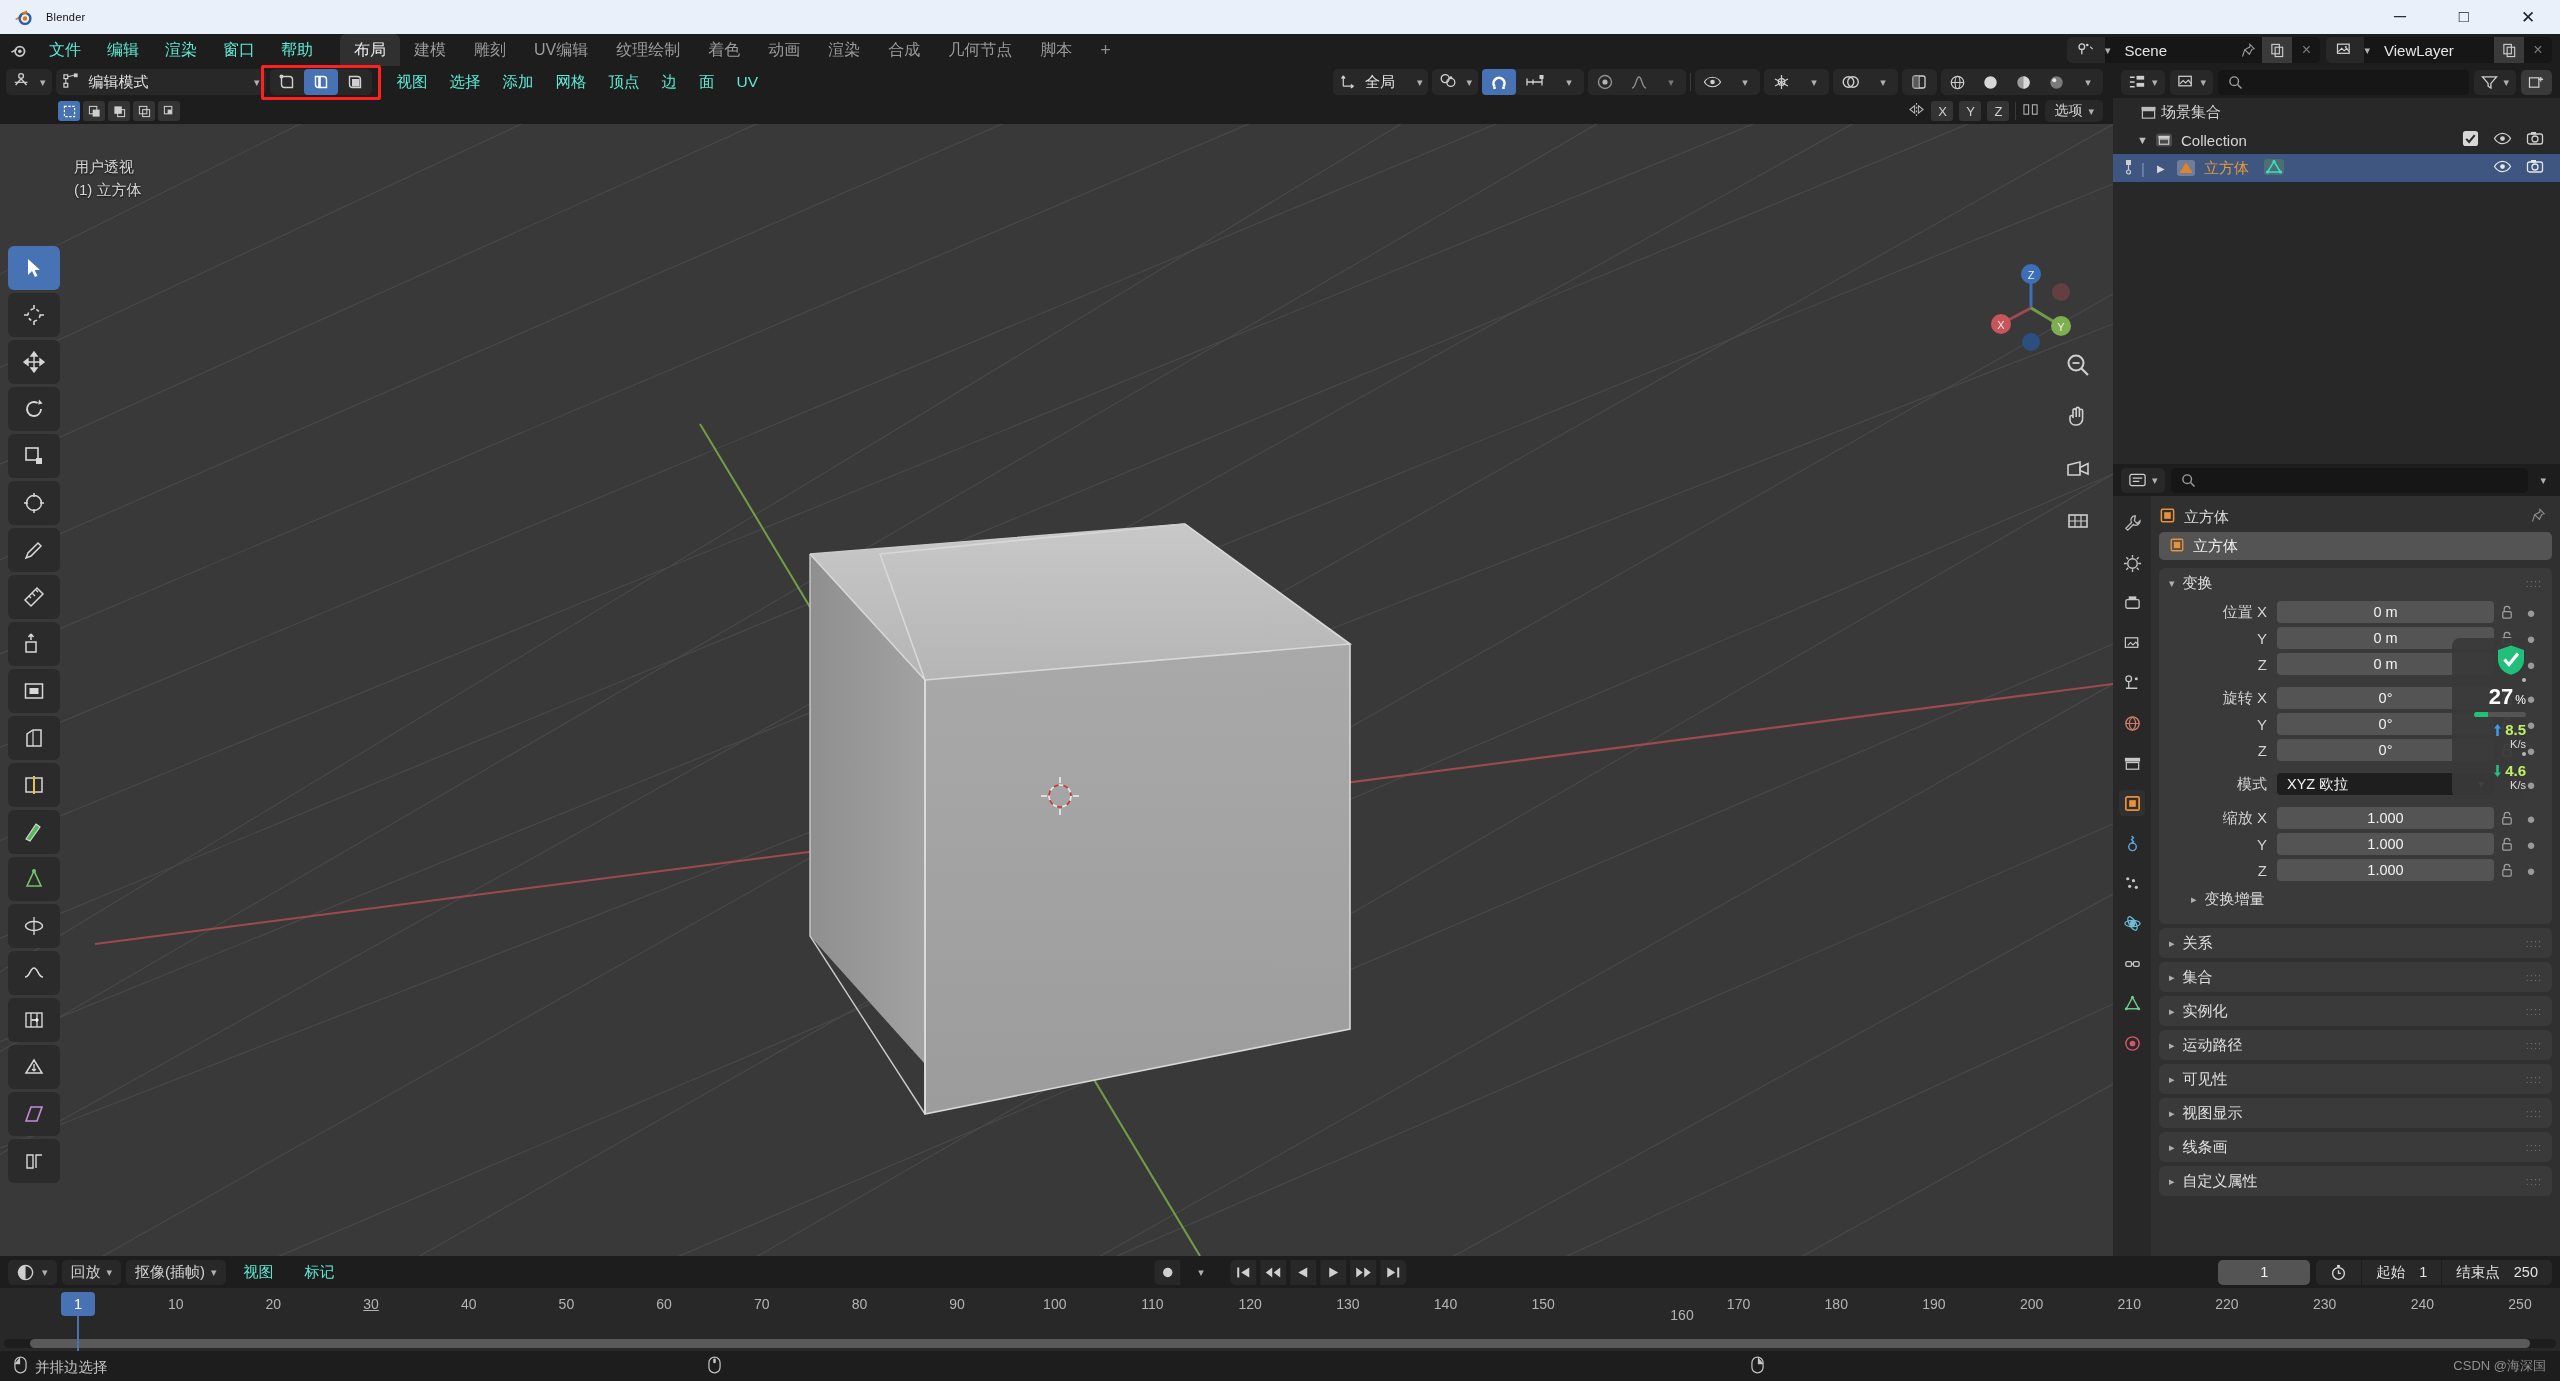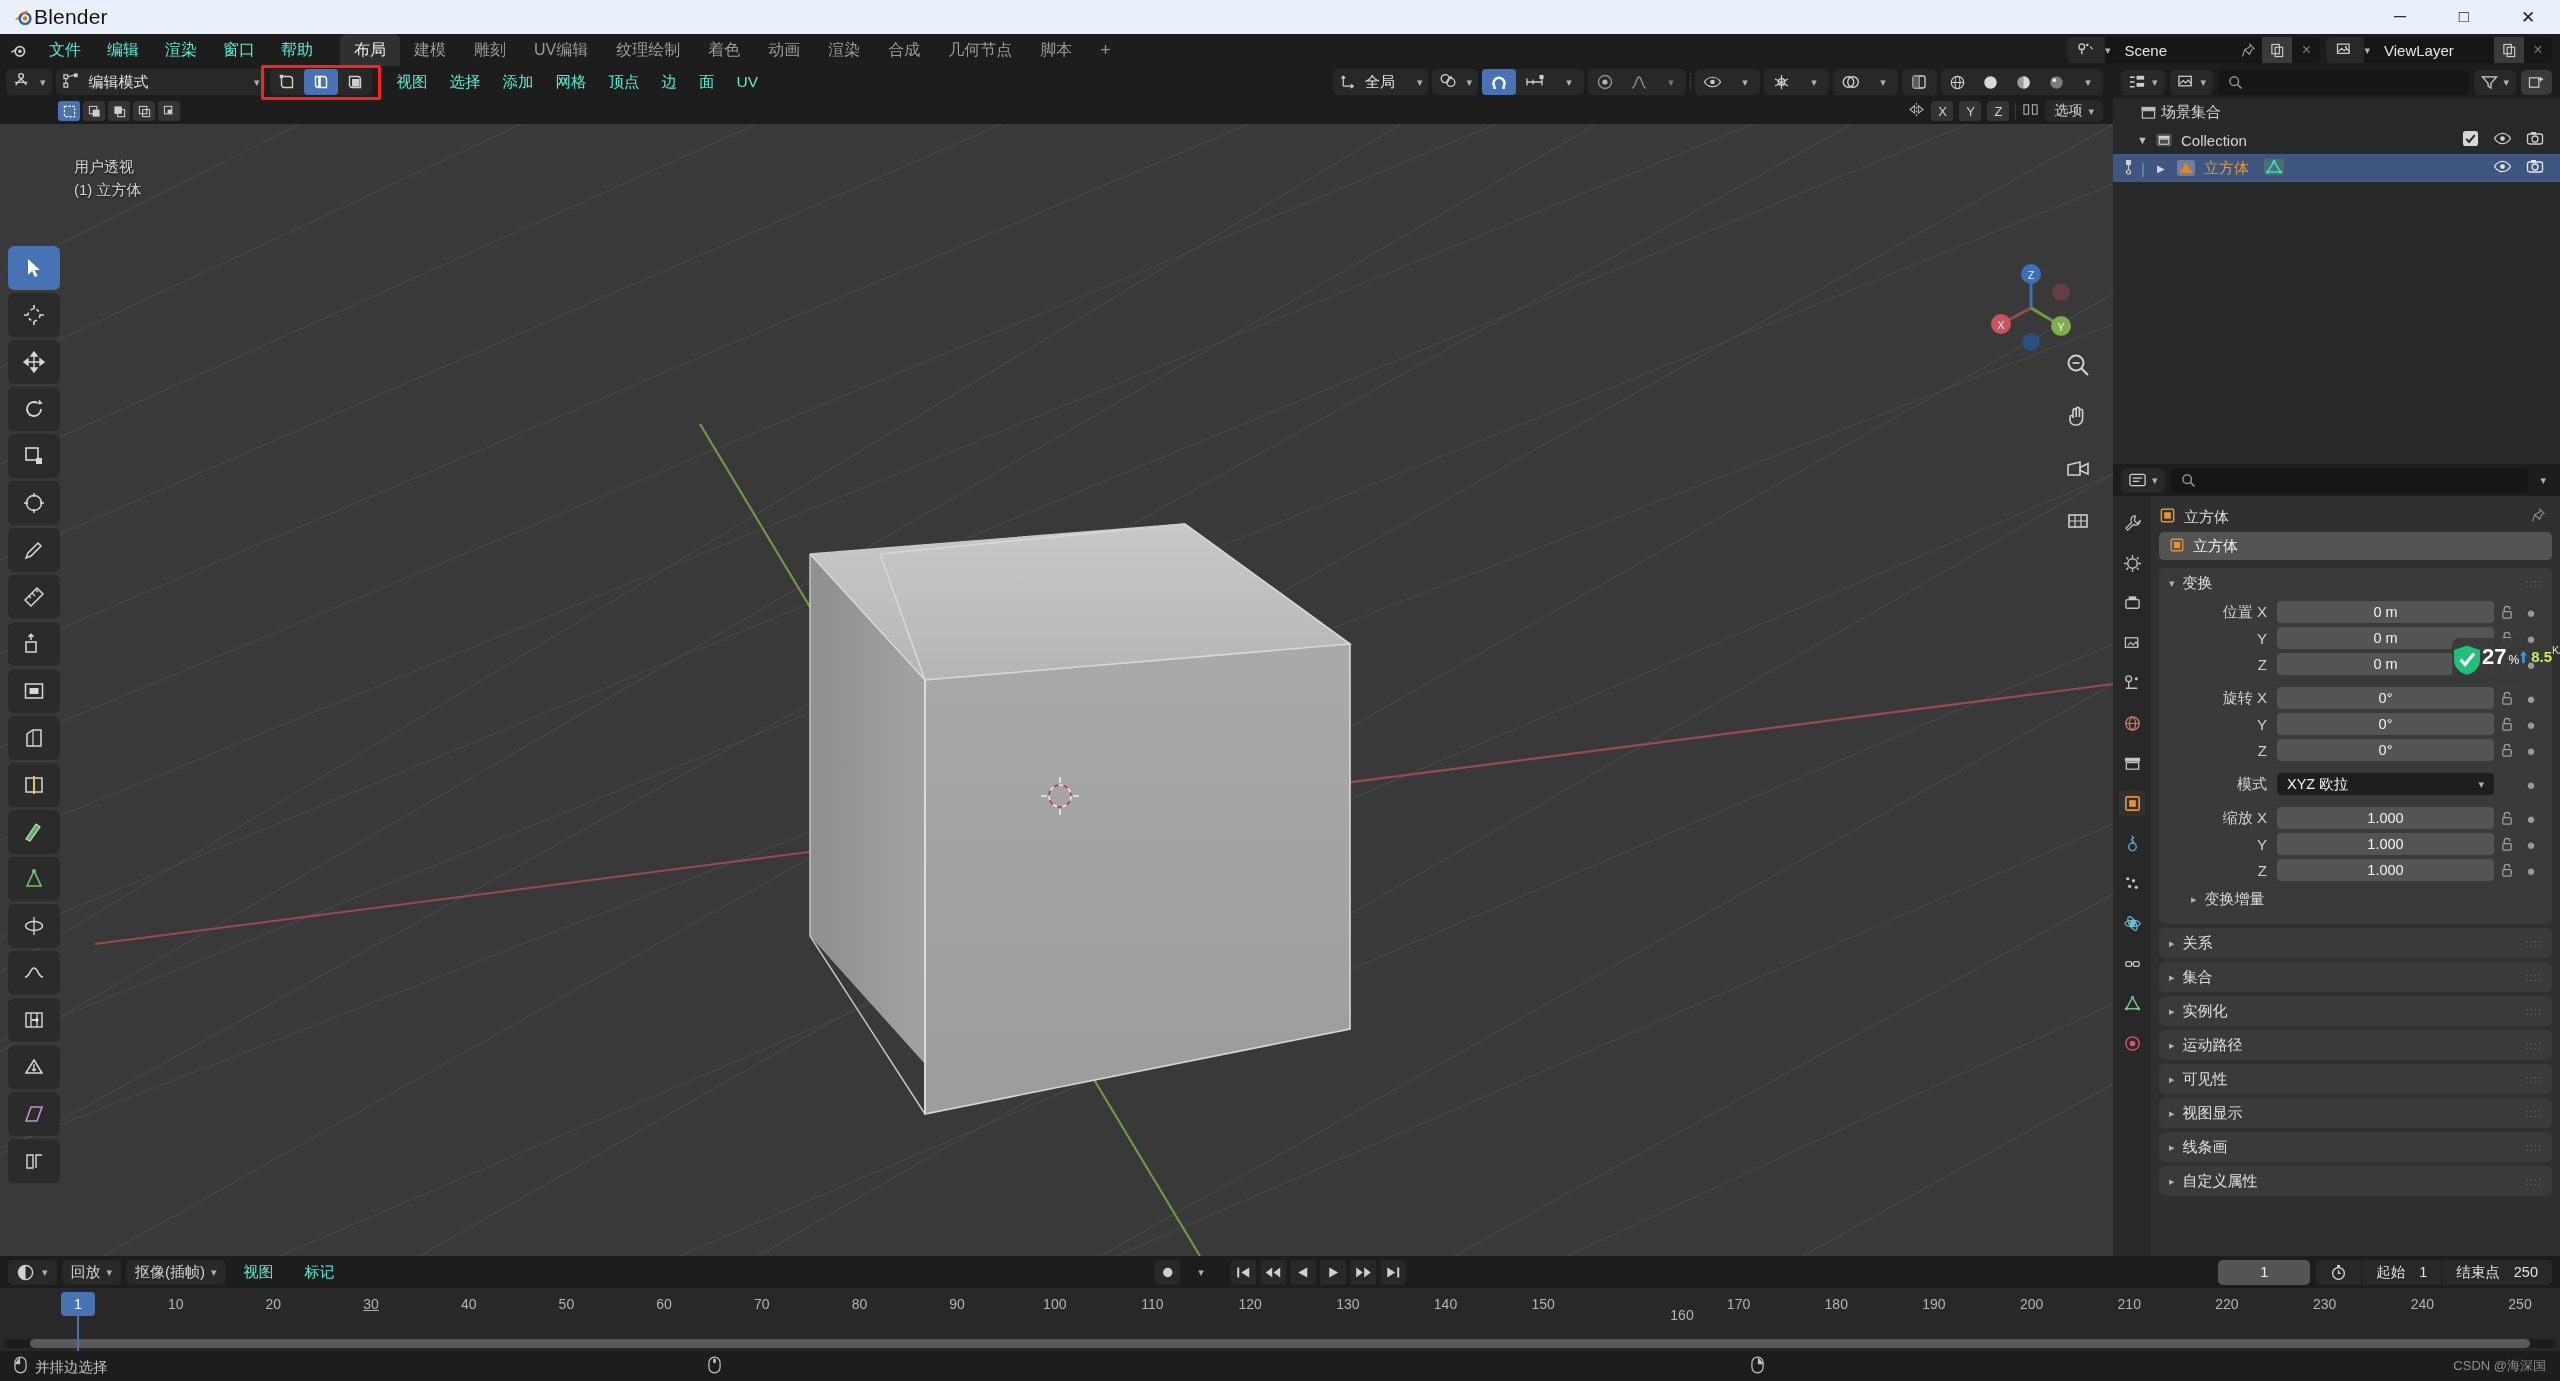--- a/index.html
+++ b/index.html
@@ -3,21 +3,21 @@
 <meta charset="utf-8">
 <style>
   * { margin:0; padding:0; box-sizing:border-box; }
   html,body { width:2560px; height:1381px; background:#1d1d1d; overflow:hidden;
     font-family:"Liberation Sans","DejaVu Sans",sans-serif; color:#e5e5e5; }
   .app { position:relative; width:2560px; height:1381px; display:flex; flex-direction:column; }
 
   
   .winbar { height:34px; background:#eaf0fa; color:#111; display:flex; align-items:center;
             flex:0 0 34px; font-size:17px; }
-  .winbar .wtitle { letter-spacing:.2px; font-size:21px; }
+  .winbar .wtitle { margin-left:12px; letter-spacing:.2px; font-size:11px; }
   .blender-logo { width:22px; height:22px; margin-left:12px; position:relative; flex:0 0 22px; }
   .wspacer { flex:1 1 auto; }
   .wbtn { width:64px; height:34px; display:flex; align-items:center; justify-content:center;
           font-size:17px; color:#222; }
 
   
   .topbar { height:32px; flex:0 0 32px; background:#1d1d1d; display:flex; align-items:stretch;
             font-size:16px; position:relative; }
   .topbar .tb-logo { width:36px; display:flex; align-items:center; justify-content:center; }
   .menu-item { padding:0 13px; display:flex; align-items:center; color:#5eead4; font-size:16px;
@@ -171,21 +171,21 @@
 
   
   .statusbar { height:30px; flex:0 0 30px; background:#1d1d1d; display:flex; align-items:center;
                font-size:14.5px; color:#c4c4c4; padding:0 14px; gap:10px; }
   .sb-item { display:flex; align-items:flex-end; gap:8px; }
   .sb-right { margin-left:auto; color:#8a8a8a; font-size:13px; }
   .watermark { color:#8f8f8f; font-size:13px; }
 
   
   .av-widget { position:absolute; width:74px; border-radius:8px; background:rgba(58,58,58,.92);
-               display:flex; flex-direction:row; align-items:flex-start; padding:6px 0 8px;
+               display:flex; flex-direction:column; align-items:flex-end; padding:6px 0 8px;
                z-index:30; }
   .shield { width:30px; height:32px; position:relative; }
   .pct { display:flex; align-items:baseline; color:#fff; font-weight:bold; font-size:22px; }
   .pct small { font-size:12px; font-weight:normal; margin-left:2px; }
   .avbar { width:52px; height:5px; background:#555; border-radius:3px; overflow:hidden; margin-top:2px; }
   .avbar i { display:block; height:100%; background:#21c07a; }
   .spd { display:flex; align-items:center; gap:3px; color:#bef264; font-size:15px; font-weight:bold;
          margin-top:4px; }
   .dotsm { width:4px; height:4px; border-radius:50%; background:#b9b9b9; margin:2px 0; }
 </style>

